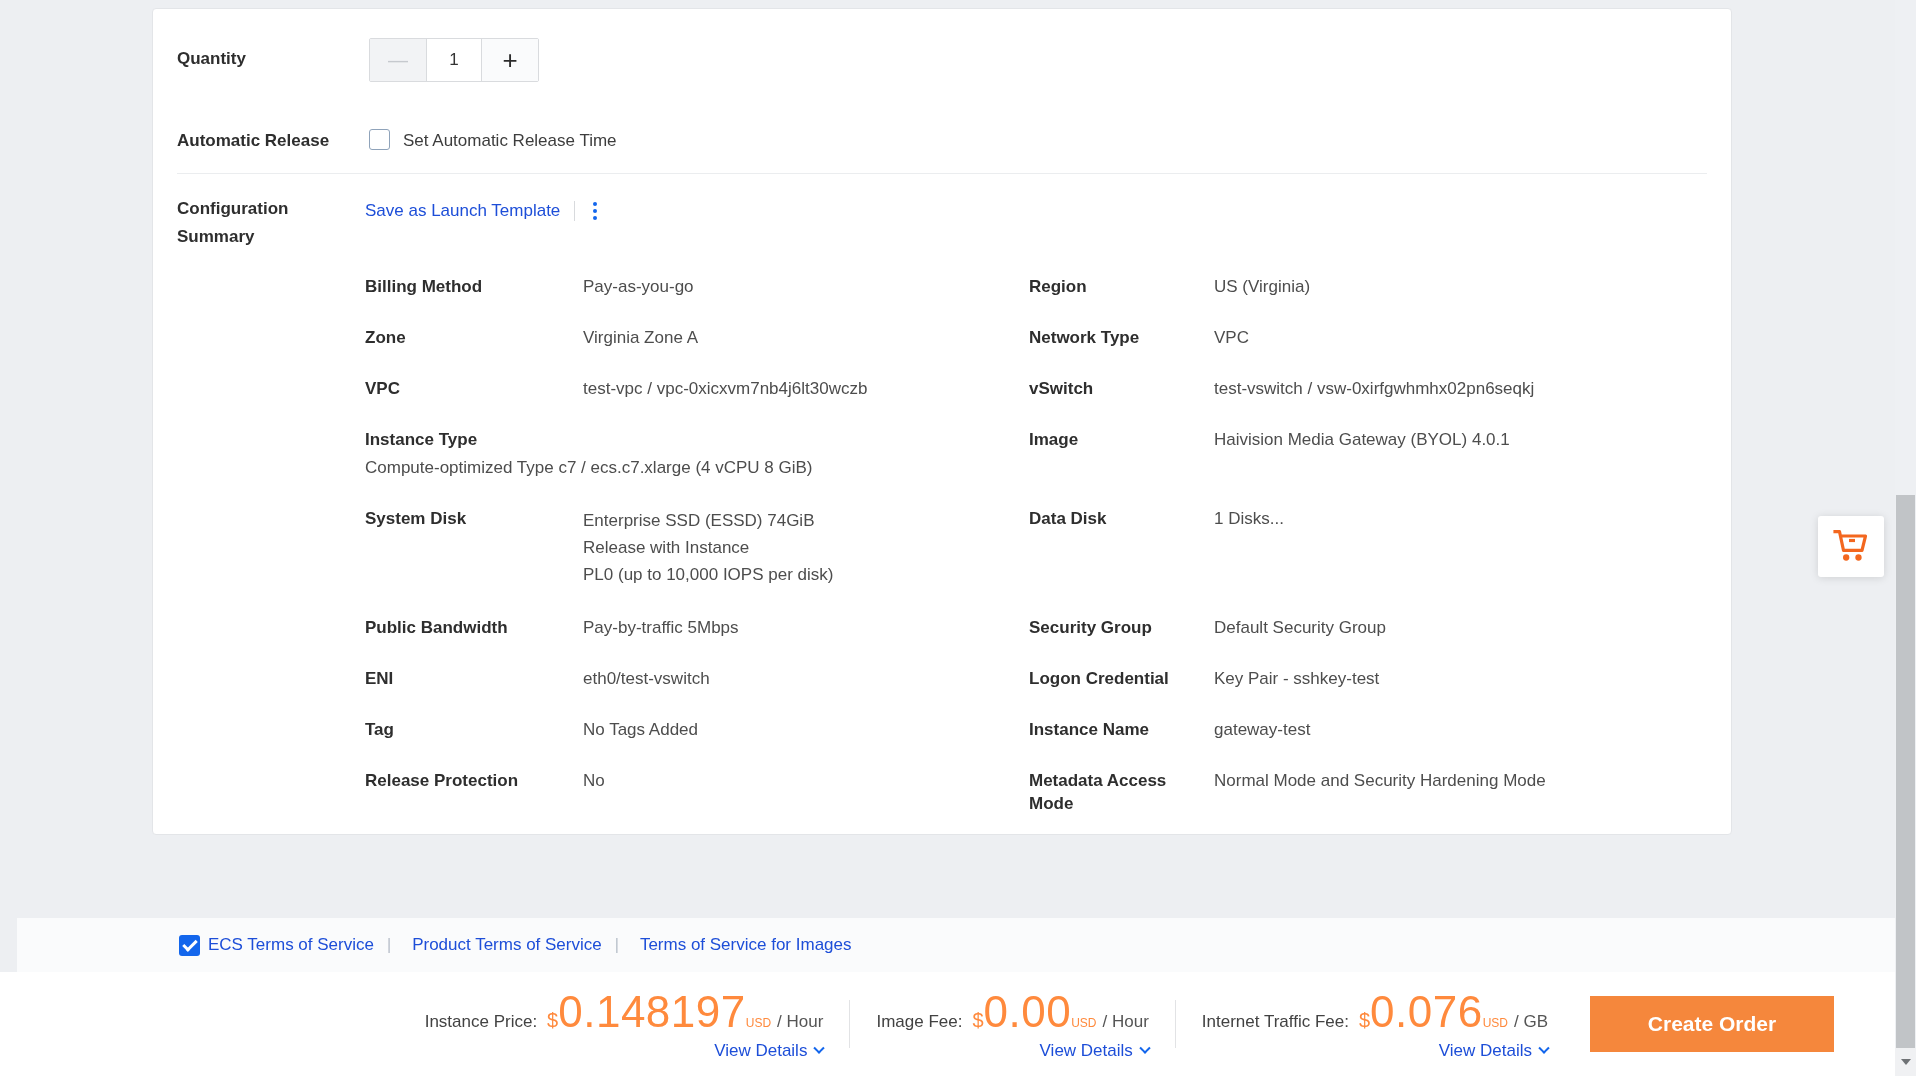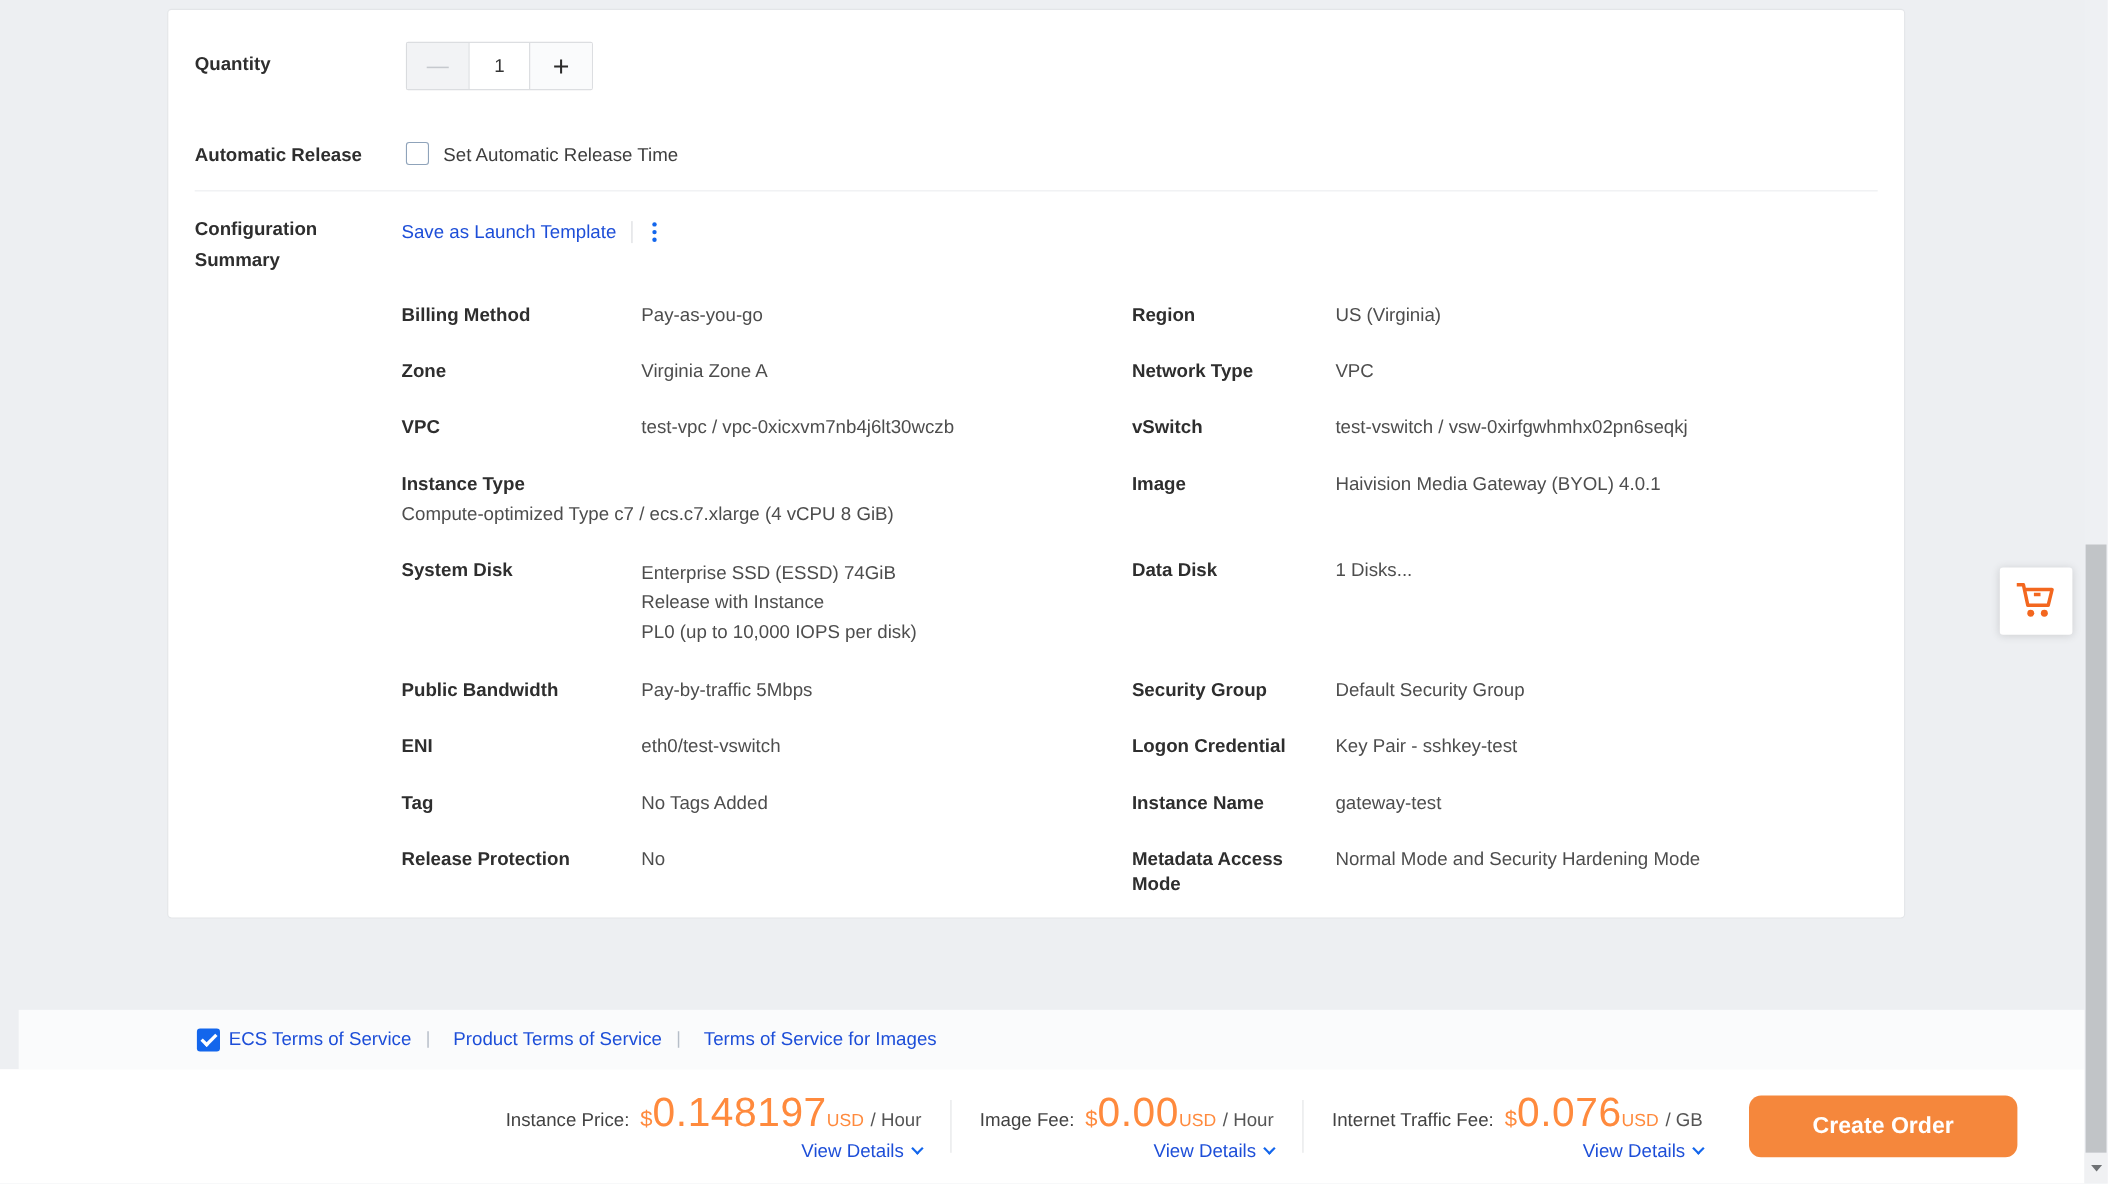--- a/index.html
+++ b/index.html
@@ -73,31 +73,31 @@
   .tos .link-sep { color:#b6bec8; margin:0 13px; font-size:16px; }
   
   .bottom {
     position:absolute; left:0; top:972px; width:100%; height:104px; background:#fff;
     display:flex; align-items:center; justify-content:flex-end; padding-right:82px;
   }
   .fee { display:flex; flex-direction:column; align-items:flex-end; }
   .fee-line1 { display:flex; align-items:baseline; white-space:nowrap; }
   .fee-label { color:#424242; margin-right:10px; }
   .fee-cur   { color:#ff8a3d; font-size:20px; }
-  .fee-amt   { color:#ff8a3d; font-size:37px; letter-spacing:.5px; }
-  .fee-code  { color:#ff8a3d; font-size:16px; }
+  .fee-amt   { color:#ff8a3d; font-size:44px; letter-spacing:.5px; }
+  .fee-code  { color:#ff8a3d; font-size:12px; }
   .fee-per   { color:#555; margin-left:6px; }
   .fee-line2 { margin-top:4px; display:flex; align-items:center; }
   .chev {
     width:8px; height:8px; border-right:2px solid #1366ec; border-bottom:2px solid #1366ec;
     transform:rotate(45deg) translate(-2px,-2px); margin-left:8px;
   }
   .fee-sep { width:1px; height:48px; background:#e2e3e5; margin:0 26px; align-self:center; }
   .create-order {
-    margin-left:42px; width:244px; height:56px; background:#f5873c; border:none; border-radius:11px;
+    margin-left:42px; width:244px; height:56px; background:#f5873c; border:none; border-radius:0;
     color:#fff; font-size:21px; font-weight:700; font-family:inherit; cursor:pointer;
   }
   
   .cart-fab {
     position:absolute; left:1818px; top:516px; width:66px; height:61px;
     background:#fff; border-radius:3px; box-shadow:0 1px 8px rgba(0,0,0,.13);
     display:flex; align-items:center; justify-content:center; cursor:pointer;
   }
   
   .scrollbar { position:absolute; right:0; top:0; width:21px; height:1076px; background:#eef0f3; }

